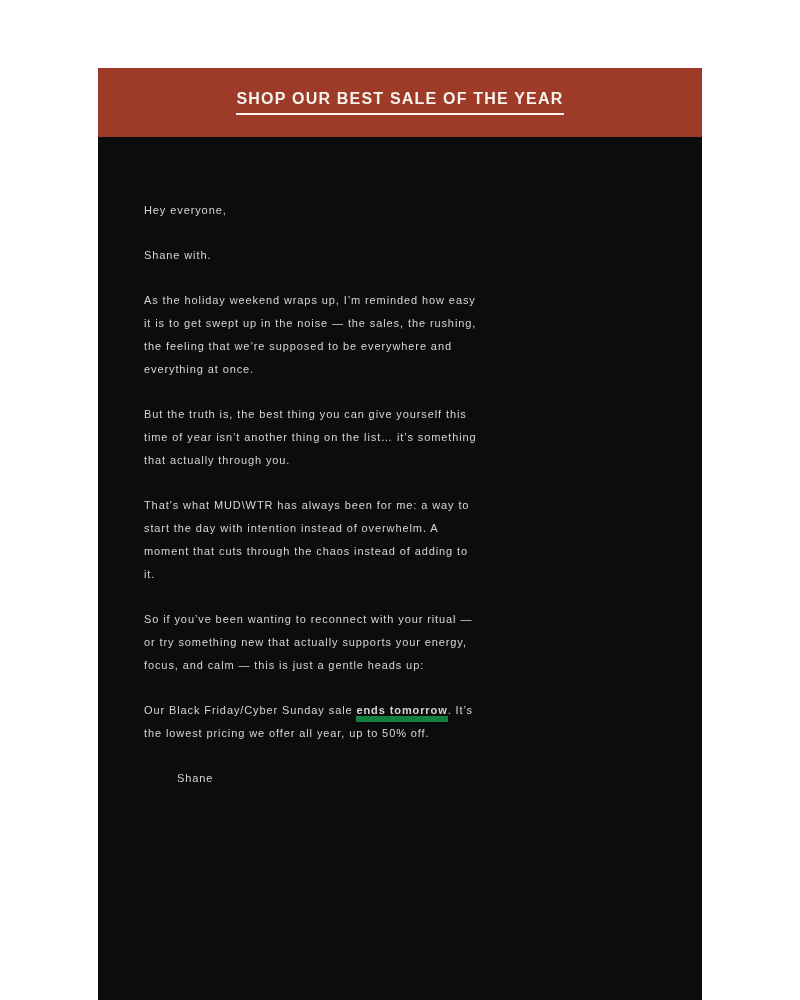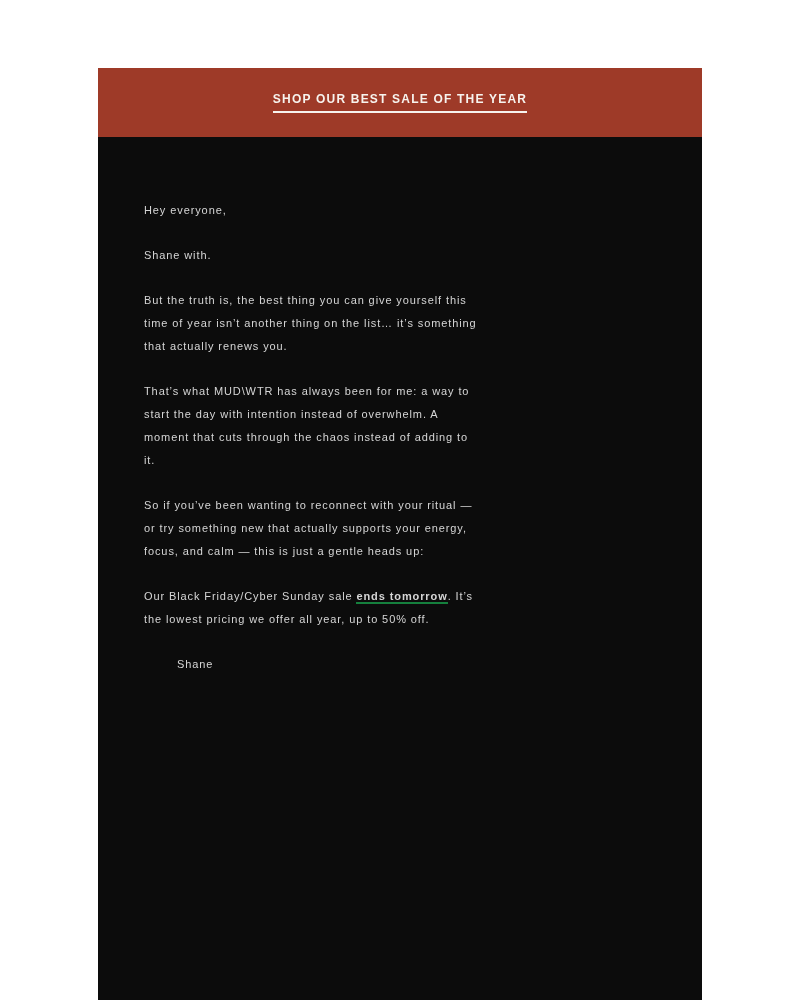--- a/index.html
+++ b/index.html
@@ -20,21 +20,21 @@
     background: #9e3a28;
     height: 69px;
     display: flex;
     align-items: center;
     justify-content: center;
   }
   .banner-cta {
     color: #f7f3ee;
     font-family: "Liberation Sans", sans-serif;
     font-weight: 700;
-    font-size: 12px;
+    font-size: 16px;
     line-height: 1;
     letter-spacing: 1.2px;
     text-decoration: none;
     border-bottom: 2px solid #f7f3ee;
     padding-bottom: 6px;
     cursor: pointer;
   }
   .email-body {
     background: #0c0c0c;
     min-height: 863px;
@@ -48,40 +48,44 @@
     line-height: 23px;
     letter-spacing: 0.9px;
     white-space: pre;
     margin-bottom: 22px;
   }
   .para:last-child { margin-bottom: 0; margin-left: 33px; }
   .sale-link {
     color: #d6d6d6;
     font-weight: 700;
     text-decoration: none;
-    border-bottom: 2px solid #15803d;
+    border-bottom: 6px solid #15803d;
     cursor: pointer;
   }
 </style>
 </head>
 <body>
 
 <div class="page">
   <div class="email">
 
     <div class="banner">
       <a class="banner-cta" href="#">SHOP OUR BEST SALE OF THE YEAR</a>
     </div>
 
     <div class="email-body">
       <p class="para">Hey everyone,</p>
       <p class="para">Shane with.</p>
+      <p class="para">As the holiday weekend wraps up, I’m reminded how easy
+it is to get swept up in the noise — the sales, the rushing,
+the feeling that we’re supposed to be everywhere and
+everything at once.</p>
       <p class="para">But the truth is, the best thing you can give yourself this
 time of year isn’t another thing on the list… it’s something
-that actually renews you.</p>
+that actually through you.</p>
       <p class="para">That’s what MUD\WTR has always been for me: a way to
 start the day with intention instead of overwhelm. A
 moment that cuts through the chaos instead of adding to
 it.</p>
       <p class="para">So if you’ve been wanting to reconnect with your ritual —
 or try something new that actually supports your energy,
 focus, and calm — this is just a gentle heads up:</p>
 
       <p class="para"><span>Our Black Friday/Cyber Sunday sale </span><a class="sale-link" href="#">ends tomorrow</a><span>. It’s
 the lowest pricing we offer all year, up to 50% off.</span></p>

